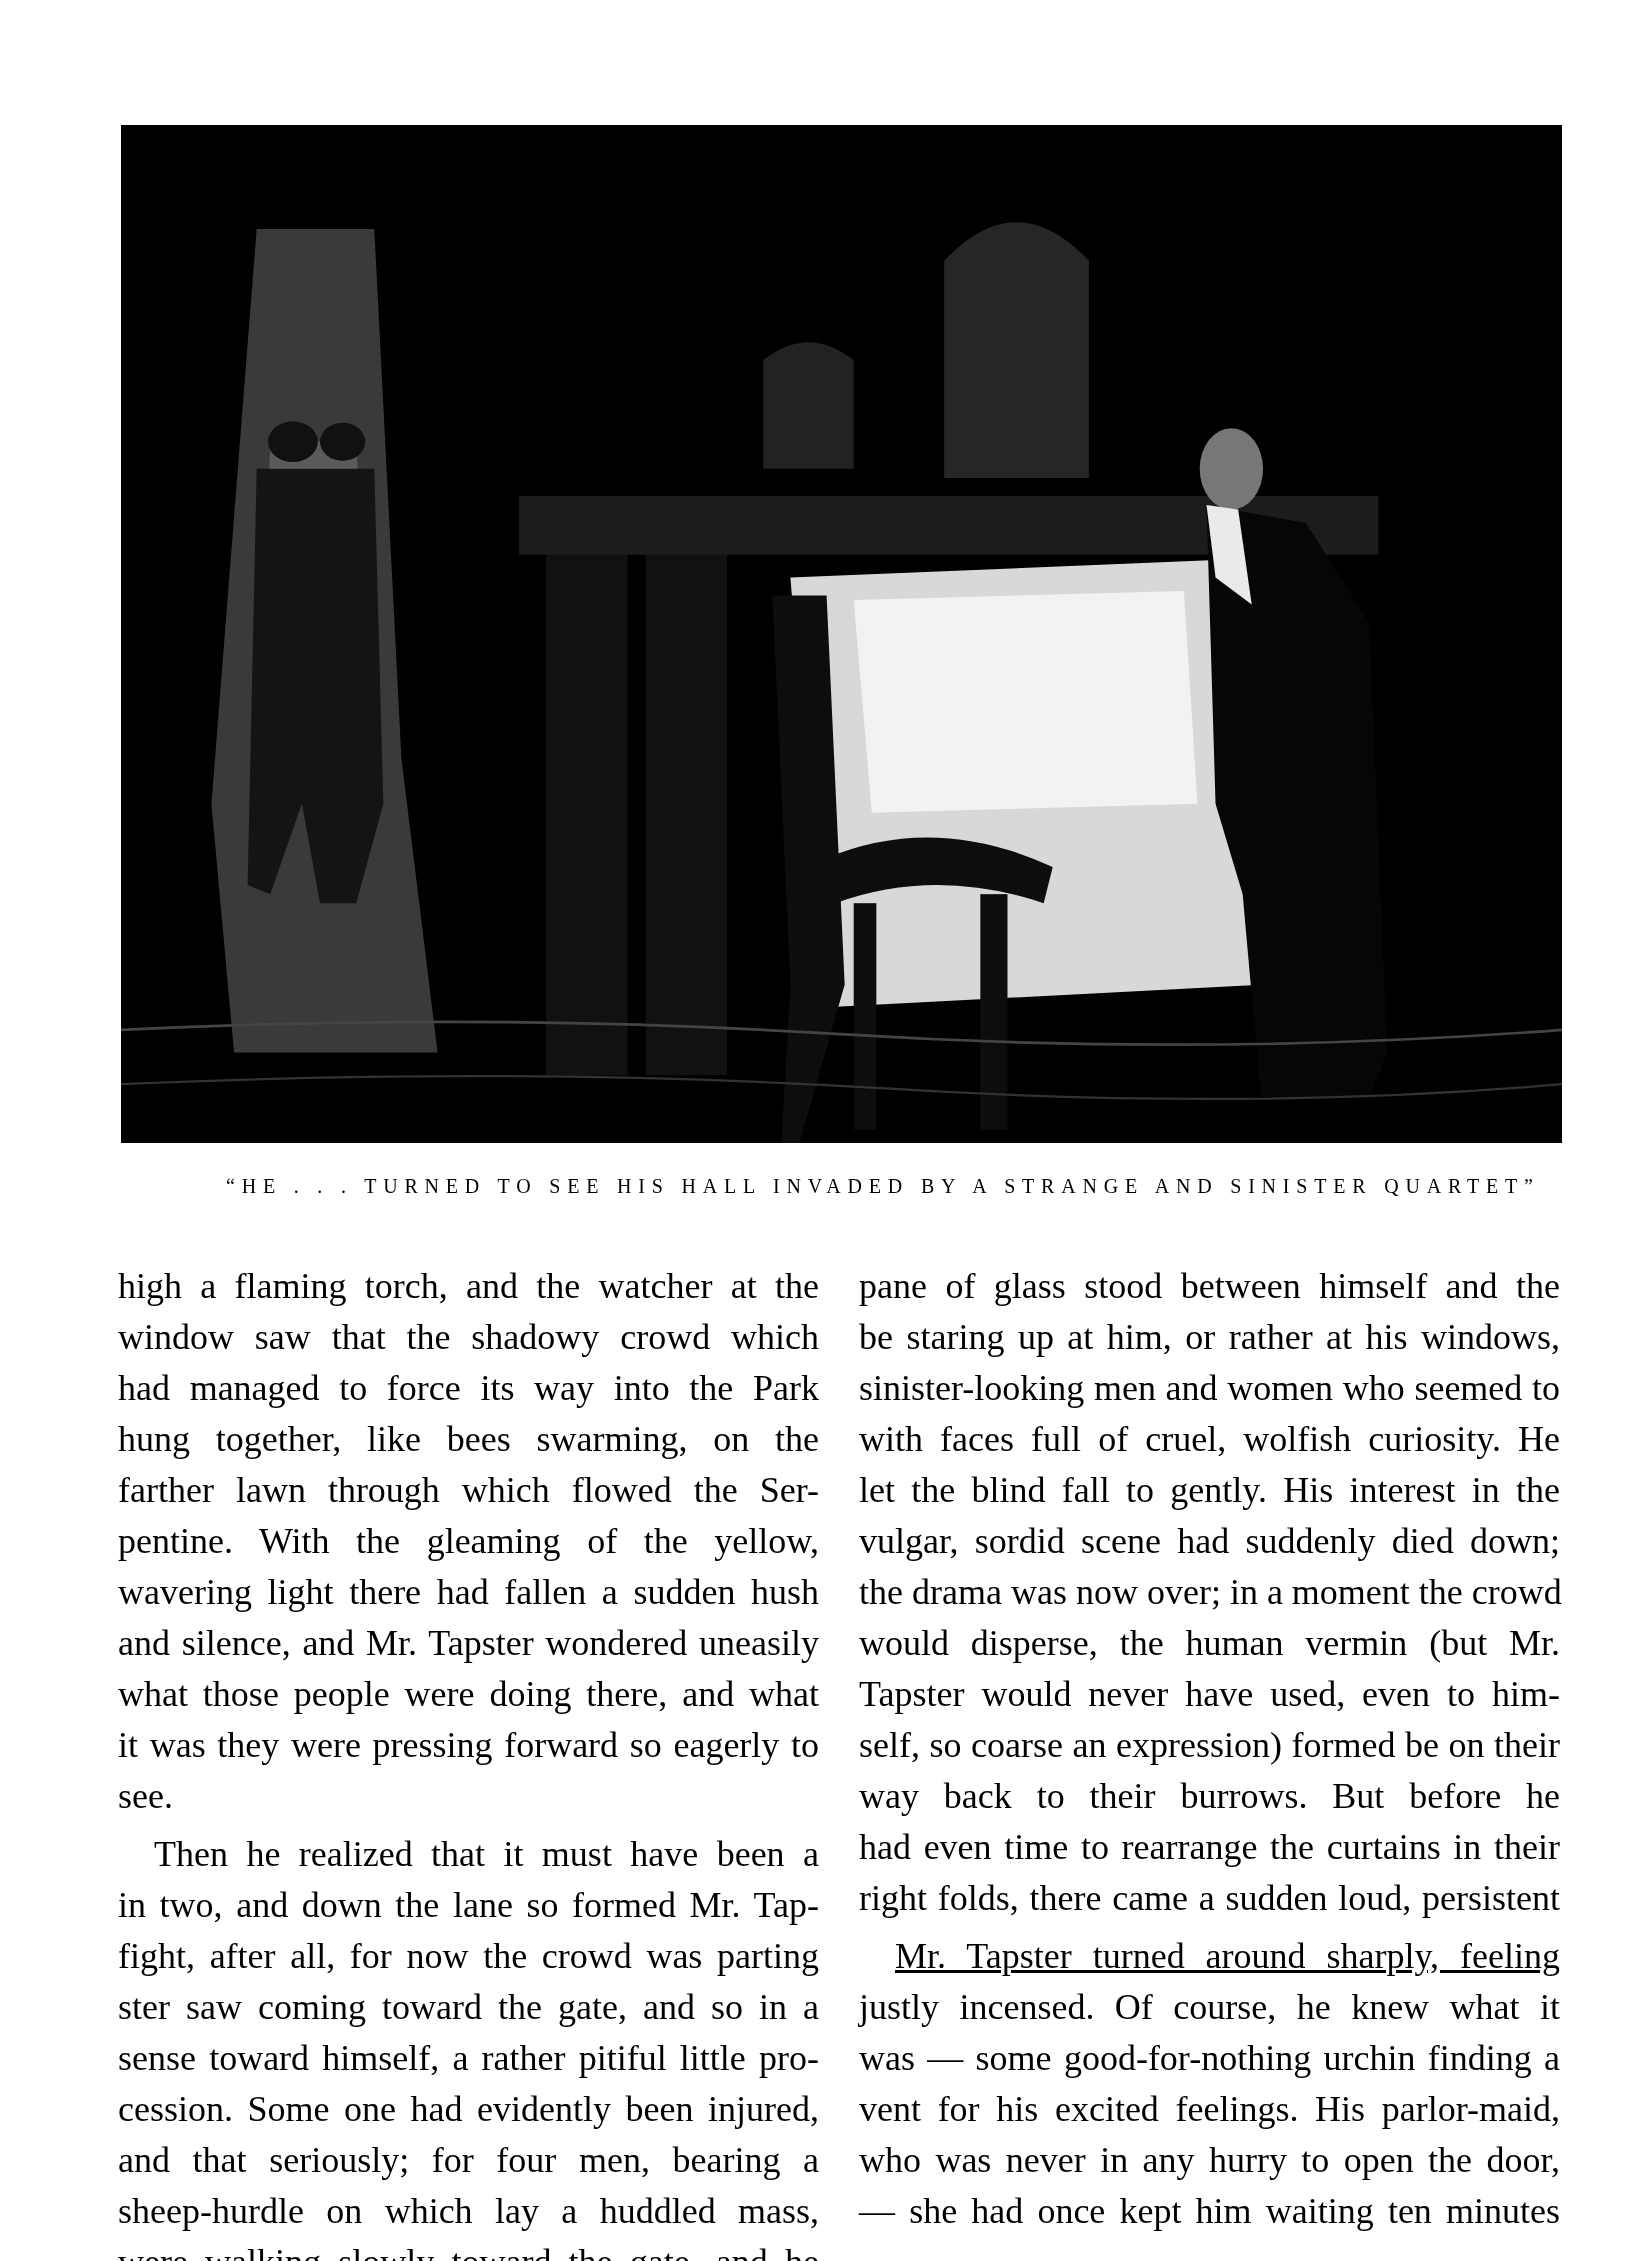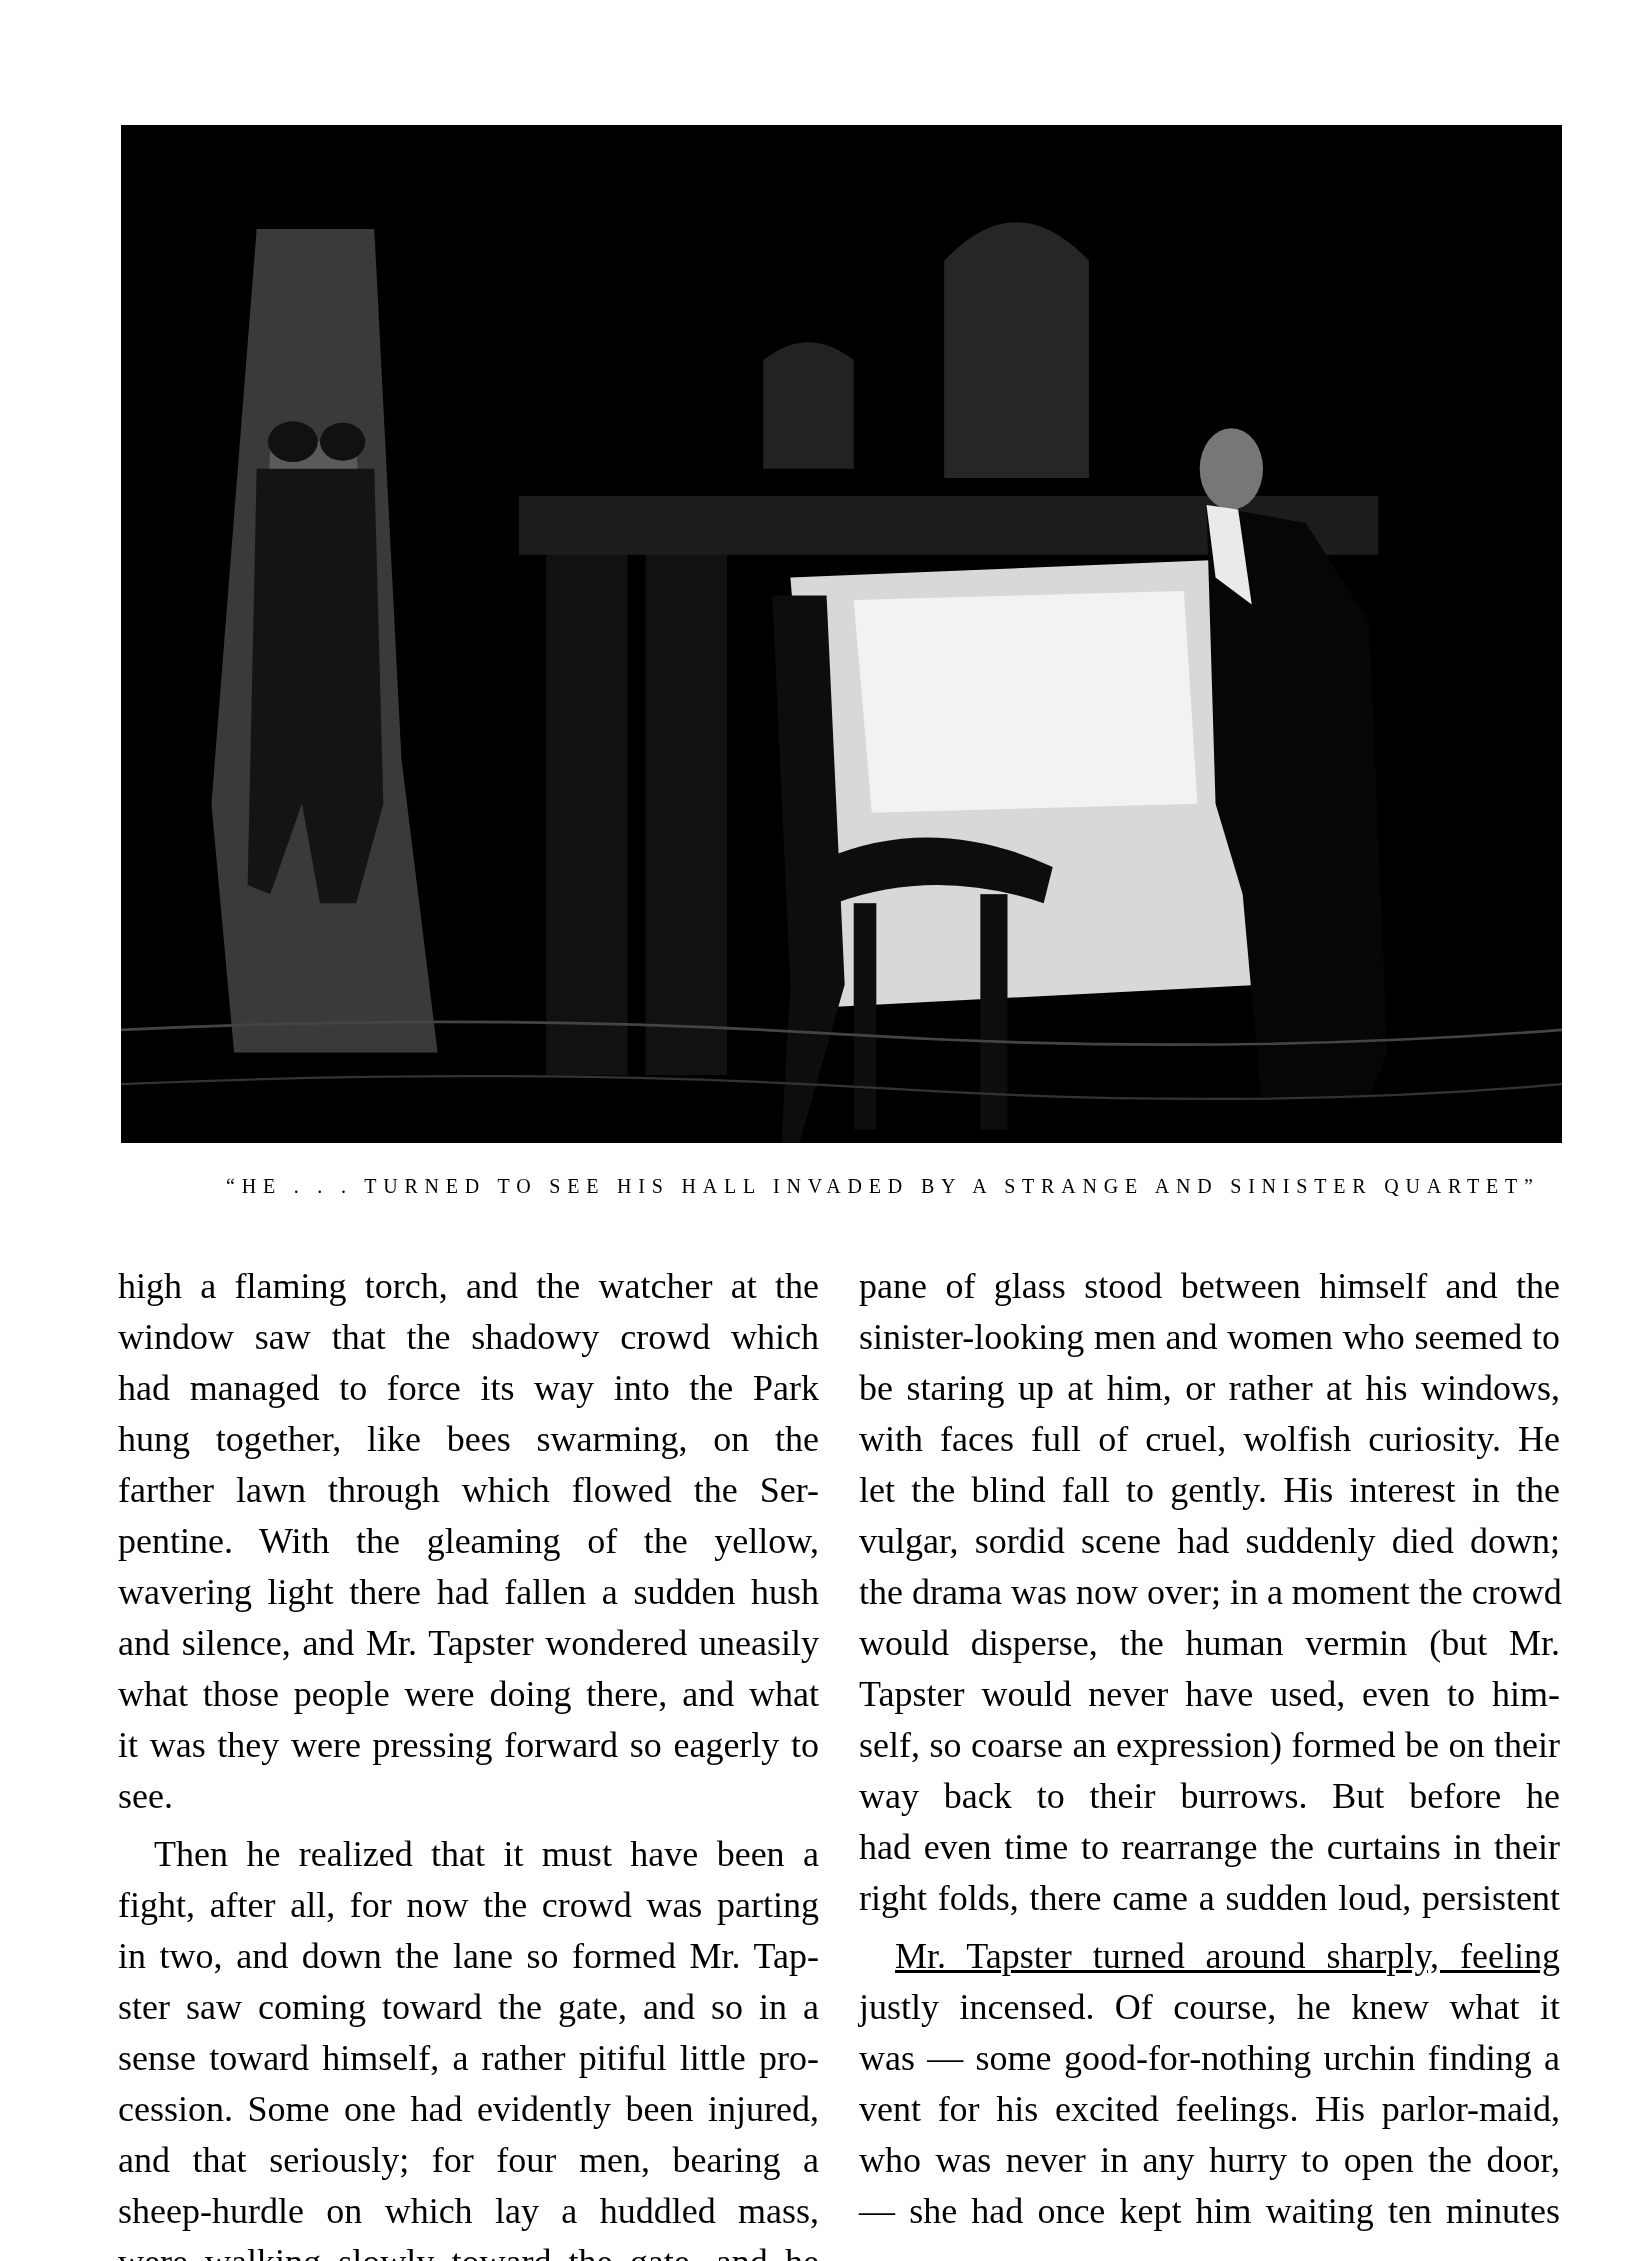--- a/index.html
+++ b/index.html
@@ -115,35 +115,35 @@
       <span class="line">farther lawn through which flowed the Ser-</span>
       <span class="line">pentine.  With the gleaming of the yellow,</span>
       <span class="line">wavering light there had fallen a sudden hush</span>
       <span class="line">and silence, and Mr. Tapster wondered uneasily</span>
       <span class="line">what those people were doing there, and what</span>
       <span class="line">it was they were pressing forward so eagerly to</span>
       <span class="line last">see.</span>
     </p>
     <p>
       <span class="line" style="padding-left: 36px;">Then he realized that it must have been a</span>
+      <span class="line">in two, and down the lane so formed Mr. Tap-</span>
       <span class="line">fight, after all, for now the crowd was parting</span>
-      <span class="line">in two, and down the lane so formed Mr. Tap-</span>
       <span class="line">ster saw coming toward the gate, and so in a</span>
       <span class="line">sense toward himself, a rather pitiful little pro-</span>
       <span class="line">cession.  Some one had evidently been injured,</span>
       <span class="line">and that seriously; for four men, bearing a</span>
       <span class="line">sheep-hurdle on which lay a huddled mass,</span>
       <span class="line">were walking slowly toward the gate, and he</span>
     </p>
   </div>
 <div class="column right" id="col-right">
     <p>
       <span class="line">pane of glass stood between himself and the</span>
+      <span class="line">be staring up at him, or rather at his windows,</span>
       <span class="line">sinister-looking men and women who seemed to</span>
-      <span class="line">be staring up at him, or rather at his windows,</span>
       <span class="line">with faces full of cruel, wolfish curiosity.  He</span>
       <span class="line">let the blind fall to gently.  His interest in the</span>
       <span class="line">vulgar, sordid scene had suddenly died down;</span>
       <span class="line">the drama was now over; in a moment the crowd</span>
       <span class="line">would disperse, the human vermin (but Mr.</span>
       <span class="line">Tapster would never have used, even to him-</span>
       <span class="line">self, so coarse an expression) formed be on their</span>
       <span class="line">way back to their burrows.  But before he</span>
       <span class="line">had even time to rearrange the curtains in their</span>
       <span class="line">right folds, there came a sudden loud, persistent</span>

